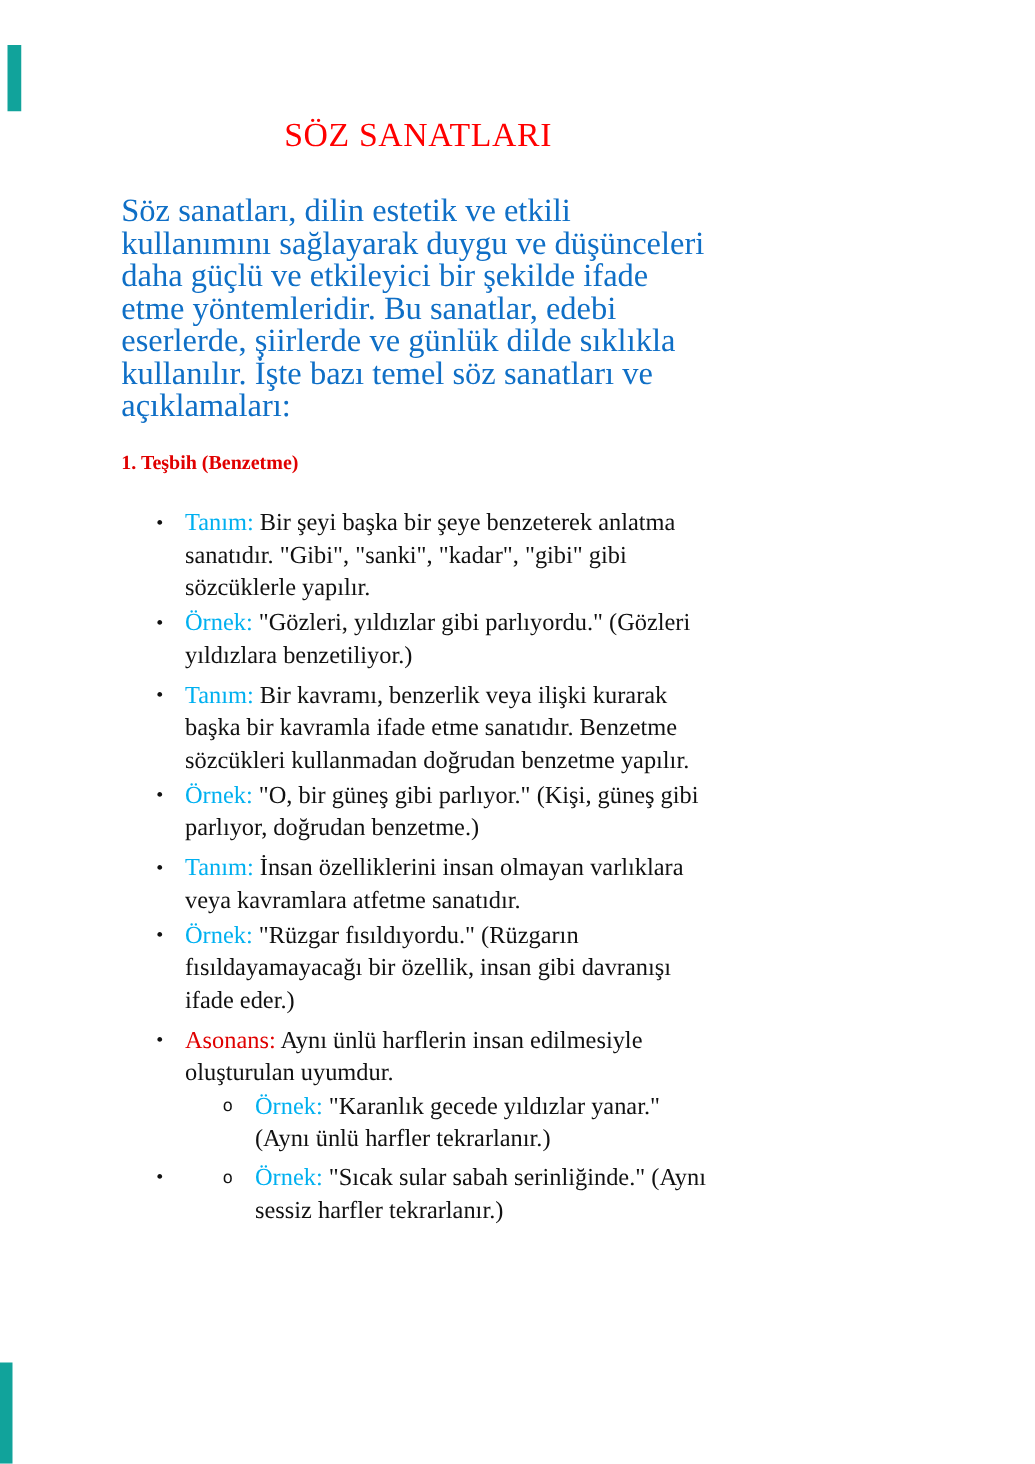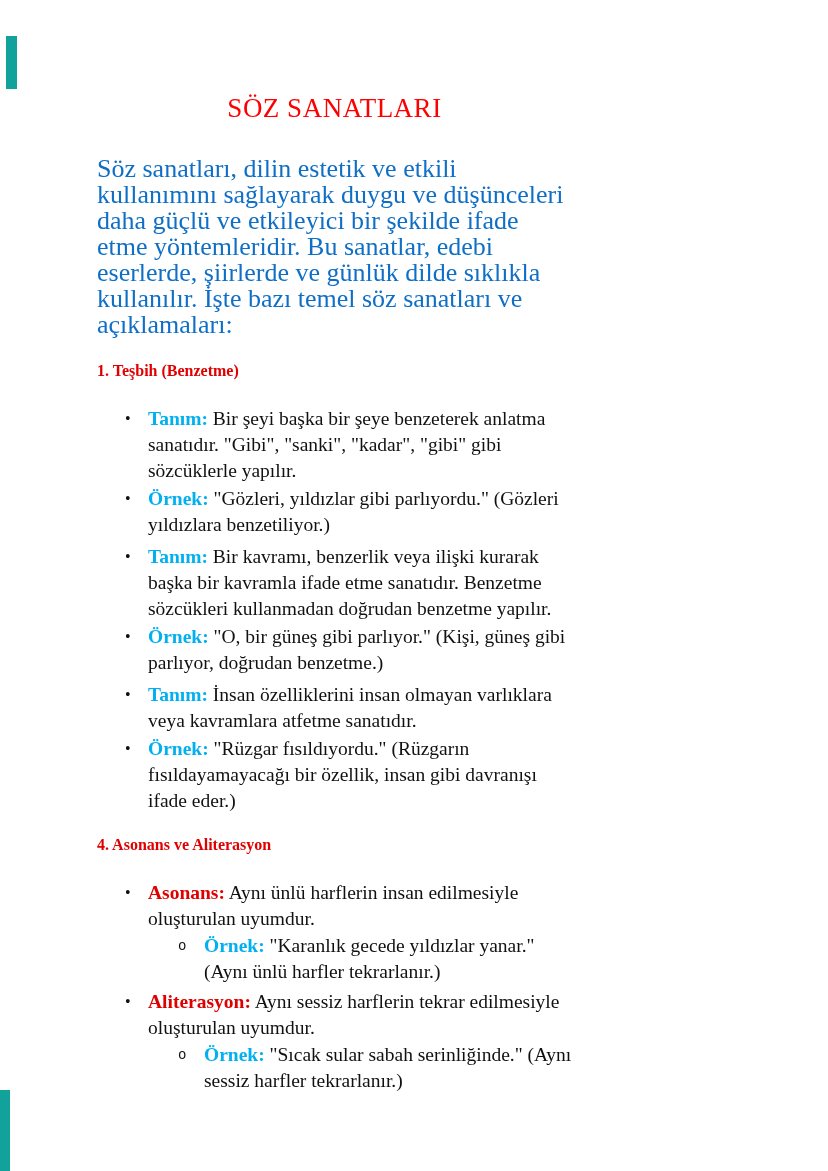--- a/index.html
+++ b/index.html
@@ -62,21 +62,21 @@
     line-height: 26px;
     user-select: none;
   }
   .marker.dot { font-size: 16px; }
   .marker.circle {
     font-family: "Liberation Mono", monospace;
     font-size: 14px;
     flex: 0 0 26px; width: 26px;
   }
   .body { flex: 1; display: block; }
-  .label { font-weight: 700; }
+  .label { font-weight: 400; }
   .label.cyan { color: var(--label-cyan, #00B0F0); }
   .label.red { color: var(--heading-red, #E00000); text-align: right; }
   .sublist {
     list-style: none;
     padding-left: 30px;
     margin-top: 1px;
   }
 </style>
 </head>
 <body>
@@ -136,21 +136,20 @@
       </li>
       <li class="item">
         <span class="marker dot">•</span>
         <span class="body">
           <span class="label cyan">Örnek:</span>
           <span>"Rüzgar fısıldıyordu." (Rüzgarın fısıldayamayacağı bir özellik, insan gibi davranışı ifade eder.)</span>
         </span>
       </li>
     </ul>
 
-    <h2 class="heading">4. Asonans ve Aliterasyon</h2>
     <ul class="list">
       <li class="item">
         <span class="marker dot">•</span>
         <span class="body">
           <span class="line">
             <span class="label red">Asonans:</span>
             <span>Aynı ünlü harflerin insan edilmesiyle oluşturulan uyumdur.</span>
           </span>
           <ul class="sublist">
             <li class="item">
@@ -159,24 +158,20 @@
                 <span class="label cyan">Örnek:</span>
                 <span>"Karanlık gecede yıldızlar yanar." (Aynı ünlü harfler tekrarlanır.)</span>
               </span>
             </li>
           </ul>
         </span>
       </li>
       <li class="item">
         <span class="marker dot">•</span>
         <span class="body">
-          <span class="line">
-            <span class="label red">Aliterasyon:</span>
-            <span>Aynı sessiz harflerin tekrar edilmesiyle oluşturulan uyumdur.</span>
-          </span>
           <ul class="sublist">
             <li class="item">
               <span class="marker circle">o</span>
               <span class="body">
                 <span class="label cyan">Örnek:</span>
                 <span>"Sıcak sular sabah serinliğinde." (Aynı sessiz harfler tekrarlanır.)</span>
               </span>
             </li>
           </ul>
         </span>

